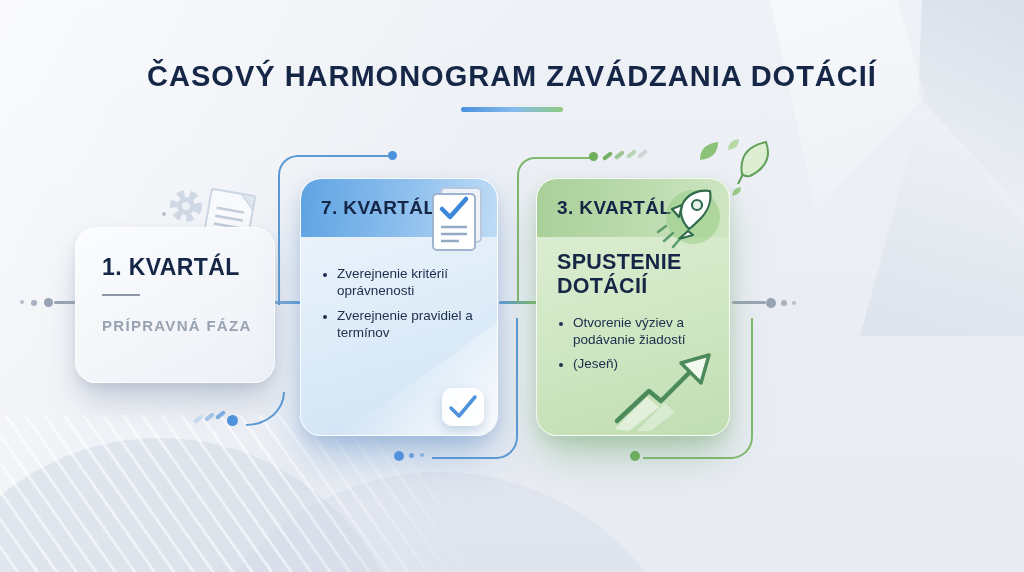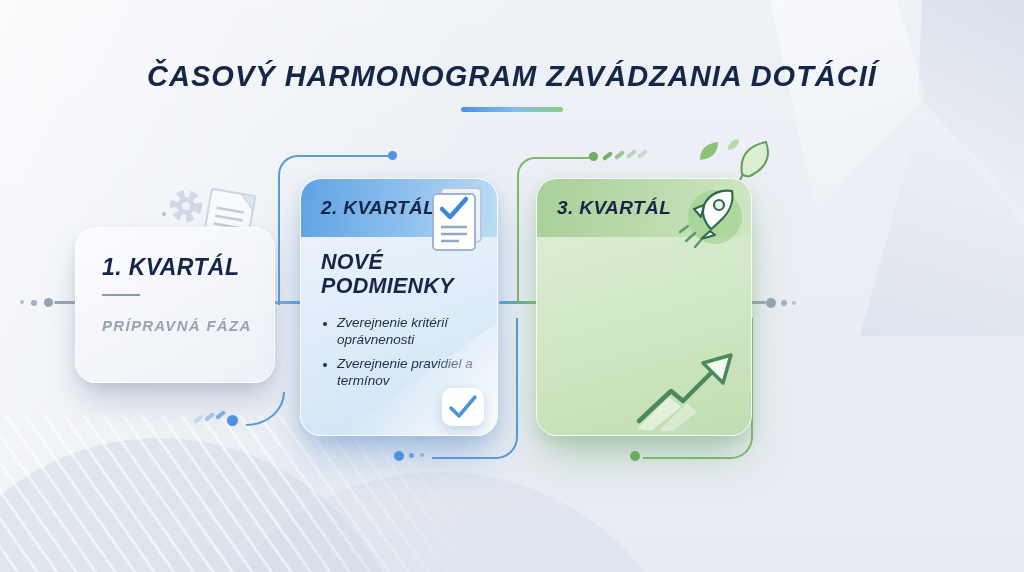--- a/index.html
+++ b/index.html
@@ -2,21 +2,20 @@
 <html><head>
 <meta charset="utf-8">
 <style>
   html,body{margin:0;padding:0;background:#dfe4ec;}
   #stage{
     position:relative;width:1024px;height:572px;overflow:hidden;
     font-family:"Liberation Sans",sans-serif;
     background:
       linear-gradient(115deg, rgba(255,255,255,.7) 0%, rgba(255,255,255,0) 42%),
       linear-gradient(180deg,#eef1f6 0%,#e7ebf2 100%);
-    font-style: italic;
   }
   .abs{position:absolute;}
   
   .deco-tri-a{left:828px;top:0;width:196px;height:210px;
     background:linear-gradient(205deg,rgba(168,184,208,.30),rgba(168,184,208,0) 75%);
     clip-path:polygon(48% 0,100% 0,100% 100%,46% 46%);}
   .deco-tri-b{left:770px;top:0;width:254px;height:330px;
     background:linear-gradient(160deg,rgba(255,255,255,.55),rgba(255,255,255,0) 70%);
     clip-path:polygon(0 0,50% 0,61% 29%,18% 64%);}
   .deco-tri-c{left:860px;top:96px;width:164px;height:240px;
@@ -41,21 +40,21 @@
   .card1{left:75px;top:227px;width:200px;height:156px;
     background:linear-gradient(150deg,#fbfcfe 0%,#edf0f6 100%);
     border:1.5px solid rgba(255,255,255,.9);
     box-shadow:0 20px 32px -6px rgba(125,140,168,.42), 0 4px 10px rgba(140,155,180,.2);
     padding:26px 20px 0 26px;box-sizing:border-box;}
   .card2{left:300px;top:178px;width:198px;height:258px;
     background:linear-gradient(165deg,#f0f5fc 0%,#dcebf8 60%,#cfe2f4 100%);
     border:1.5px solid rgba(255,255,255,.85);
     box-shadow:0 24px 42px -8px rgba(96,146,205,.5), 0 6px 14px rgba(120,150,190,.25);
     box-sizing:border-box;overflow:hidden;}
-  .card3{left:536px;top:178px;width:216px;height:258px;
+  .card3{left:536px;top:178px;width:194px;height:258px;
     background:linear-gradient(165deg,#e0f0d7 0%,#cde5c0 65%,#c0ddb2 100%);
     border:1.5px solid rgba(255,255,255,.8);
     box-shadow:0 24px 42px -8px rgba(110,170,110,.5), 0 6px 14px rgba(130,170,130,.25);
     box-sizing:border-box;overflow:hidden;}
   .card-header{height:58px;border-radius:19px 19px 0 0;display:flex;align-items:center;padding-left:20px;box-sizing:border-box;}
   .hdr-blue{background:linear-gradient(95deg,#5fa3e3 0%,#8fc0ee 55%,#bddcf6 100%);}
   .hdr-green{background:linear-gradient(95deg,#a9d099 0%,#bedcb0 60%,#cfe6c2 100%);}
   .quarter{font-size:19px;font-weight:bold;letter-spacing:.4px;color:#152647;}
   .q1{font-size:23px;}
   .card-divider{width:38px;height:2px;background:#8d97a8;margin:13px 0 12px;}
@@ -162,34 +161,33 @@
   </div>
 
   <div class="abs card card1">
     <div class="quarter q1">1. KVARTÁL</div>
     <div class="card-divider"></div>
     <div class="phase">PRÍPRAVNÁ FÁZA</div>
   </div>
 
   <div class="abs card card2">
     <div class="card-header hdr-blue">
-      <span class="quarter">2. KVARTÁL</span>
+      <span class="quarter">7. KVARTÁL</span>
     </div>
     <div class="hdr-icon" style="right:10px;top:7px">
       <svg width="60" height="68" viewBox="0 0 60 68">
         <rect x="14" y="2" width="40" height="54" rx="4" fill="#eef3f9" stroke="#b9c8dd" stroke-width="2"></rect>
         <rect x="6" y="8" width="42" height="56" rx="4" fill="#ffffff" stroke="#9fb4d0" stroke-width="2"></rect>
         <path d="M15 23 L23 31 L39 13" fill="none" stroke="#3c87d8" stroke-width="4.5" stroke-linecap="round" stroke-linejoin="round"></path>
         <line x1="14" y1="41" x2="40" y2="41" stroke="#93a9c4" stroke-width="2.5"></line>
         <line x1="14" y1="48" x2="40" y2="48" stroke="#93a9c4" stroke-width="2.5"></line>
         <line x1="14" y1="55" x2="32" y2="55" stroke="#93a9c4" stroke-width="2.5"></line>
       </svg>
     </div>
     <div class="card-body">
-      <h2 class="card-heading">NOVÉ PODMIENKY</h2>
       <ul class="bullets">
         <li>Zverejnenie kritérií oprávnenosti</li>
         <li>Zverejnenie pravidiel a termínov</li>
       </ul>
     </div>
     <div class="abs sheen"></div>
     <div class="abs check-badge">
       <svg width="32" height="26" viewBox="0 0 32 26">
         <path d="M4 14 L12 22 L28 3" fill="none" stroke="#4d92da" stroke-width="3.5" stroke-linecap="round" stroke-linejoin="round"></path>
       </svg>
@@ -209,20 +207,27 @@
           <path d="M31 24 L21 28 L28 36 Z" fill="#fdfefd"></path>
           <path d="M37 50 L28 58 L42 54 Z" fill="#fdfefd"></path>
         </g>
         <g stroke="#5a9d6b" stroke-width="2.5" stroke-linecap="round">
           <path d="M22 52 L13 60"></path>
           <path d="M15 45 L7 51"></path>
           <path d="M28 59 L22 66"></path>
         </g>
       </svg>
     </div>
+    <div class="card-body">
+      <h2 class="card-heading">SPUSTENIE DOTÁCIÍ</h2>
+      <ul class="bullets">
+        <li>Otvorenie výziev a podávanie žiadostí</li>
+        <li>(Jeseň)</li>
+      </ul>
+    </div>
     <div class="abs" style="right:4px;bottom:0">
       <svg width="118" height="88" viewBox="0 0 118 88">
         <path d="M8 86 L40 54 L52 64 L22 88 Z" fill="rgba(255,255,255,.5)"></path>
         <path d="M30 88 L58 60 L68 69 L44 88 Z" fill="rgba(255,255,255,.35)"></path>
         <path d="M10 78 L42 48 L54 58 L82 30" fill="none" stroke="#4c8a5b" stroke-width="4.5" stroke-linecap="round" stroke-linejoin="round"></path>
         <path d="M74 20 L102 12 L94 40 Z" fill="#f3faf0" stroke="#4c8a5b" stroke-width="3.5" stroke-linejoin="round"></path>
       </svg>
     </div>
   </div>
 

